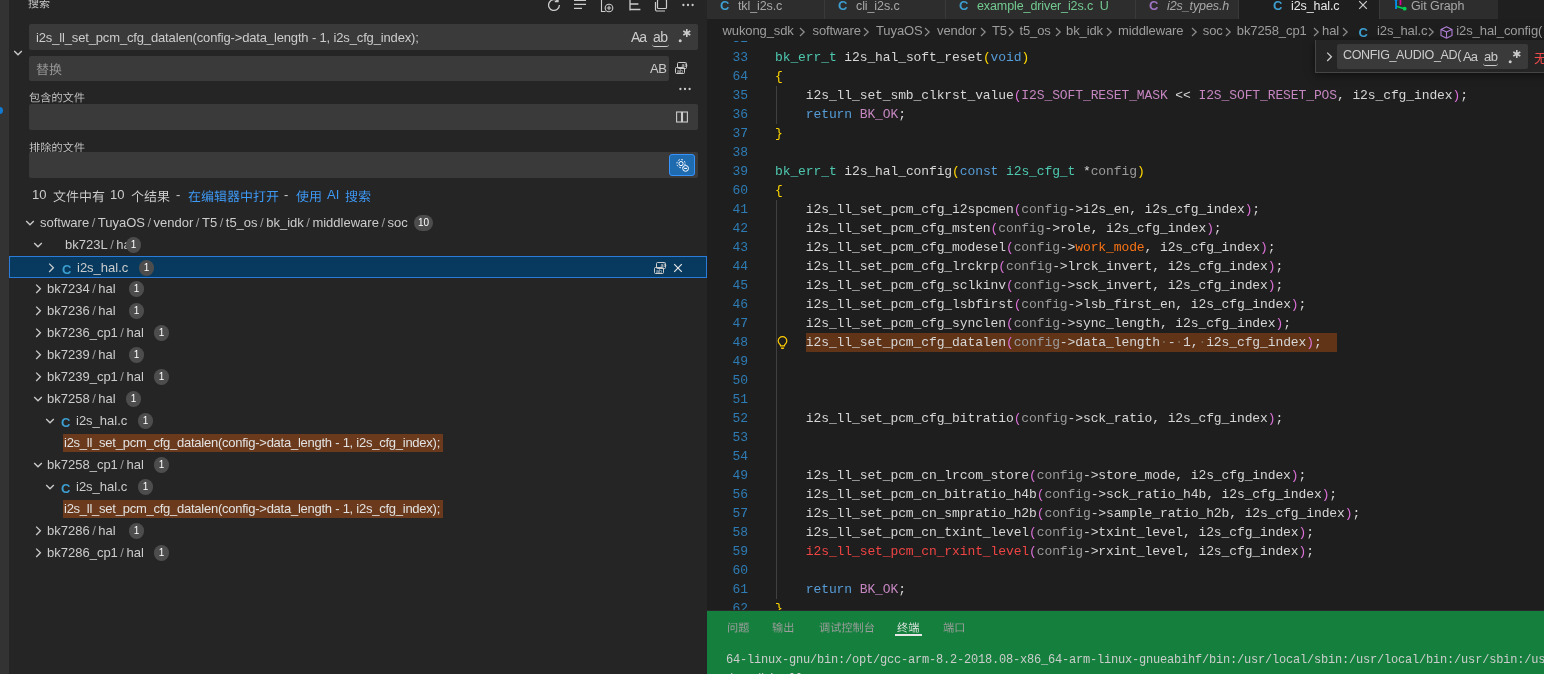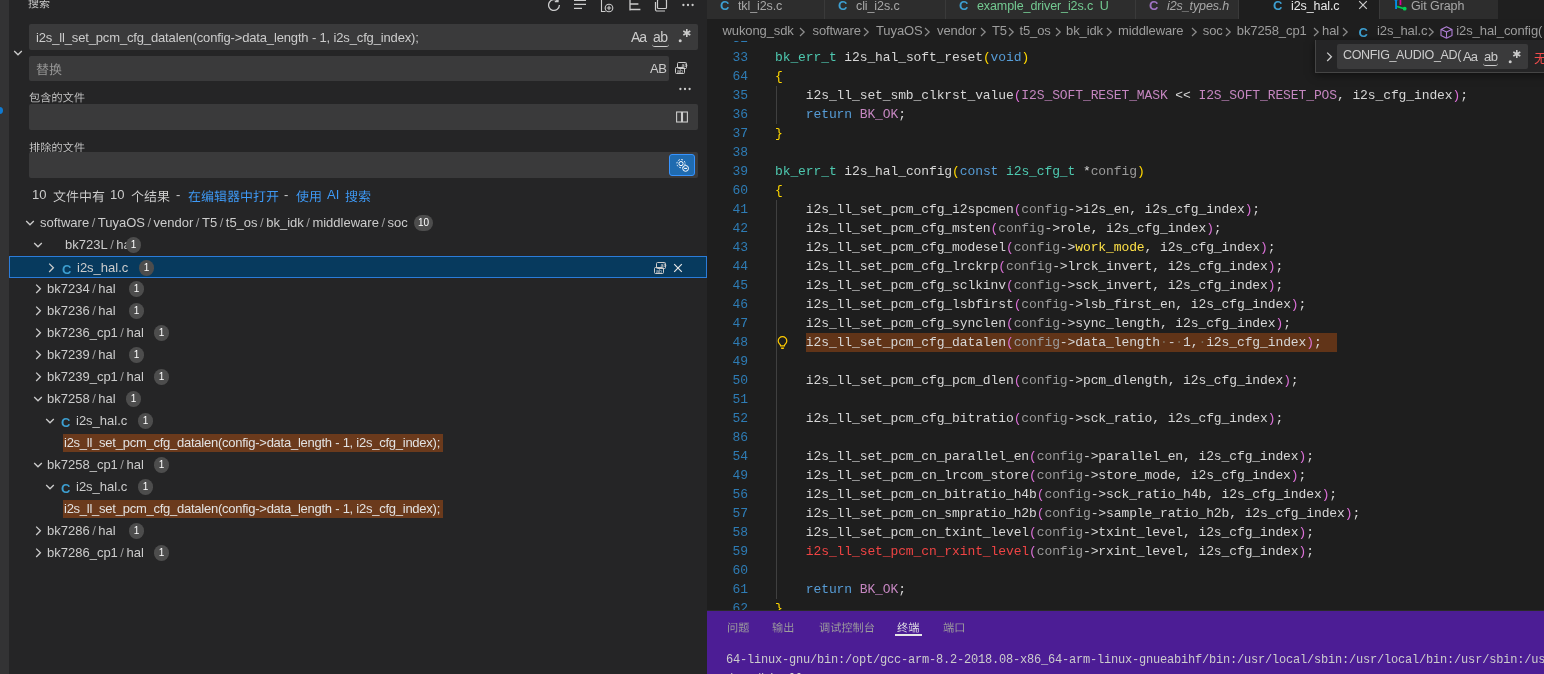--- a/index.html
+++ b/index.html
@@ -30,21 +30,21 @@
 .bci { position:absolute; top:4px; color:#9d9d9d; font-size:13px; letter-spacing:-0.1px; white-space:pre; }
 #codearea { position:absolute; left:0; top:0; width:837px; height:610px; overflow:hidden; }
 .cl { position:absolute; left:68px; height:19px; line-height:19px; white-space:pre;
   font-family:"Liberation Mono",monospace; font-size:13px; letter-spacing:-0.103px; color:#d6d6d6; }
 .cl i { font-style:normal; }
 .gn { position:absolute; left:0px; width:41px; height:19px; line-height:19px; text-align:right;
   font-family:"Liberation Mono",monospace; font-size:13px; letter-spacing:-0.103px; color:#2e7cb5; }
 .guide { position:absolute; left:68.5px; width:1px; background:#404040; }
 #findw { position:absolute; left:608px; top:40px; width:236px; height:33px; background:#252526;
   border-left:1px solid #454545; border-bottom:1px solid #454545; box-shadow:0 2px 8px rgba(0,0,0,.5); }
-#panel { position:absolute; left:0; top:610px; width:837px; height:64px; background:#4c1d95;
+#panel { position:absolute; left:0; top:610px; width:837px; height:64px; background:#15803d;
   border-top:1px solid #2a2a2a; }
 .ptab { position:absolute; top:6px; }
 .term { position:absolute; left:19px; font-family:"Liberation Mono",monospace; font-size:12px;
   letter-spacing:-0.2px; color:#cccccc; white-space:pre; }
 </style></head>
 <body>
 <div id="root">
 <div id="act">
       <div style="position:absolute;left:-4px;top:107px;width:7px;height:7px;border-radius:3.5px;background:#0f7ad1"></div>
     </div>
@@ -293,52 +293,50 @@
 <div class="gn" style="top:238px">43</div>
 <div class="gn" style="top:257px">44</div>
 <div class="gn" style="top:276px">45</div>
 <div class="gn" style="top:295px">46</div>
 <div class="gn" style="top:314px">47</div>
 <div class="gn" style="top:333px">48</div>
 <div class="gn" style="top:352px">49</div>
 <div class="gn" style="top:371px">50</div>
 <div class="gn" style="top:390px">51</div>
 <div class="gn" style="top:409px">52</div>
-<div class="gn" style="top:428px">86</div>
+<div class="gn" style="top:428px">53</div>
 <div class="gn" style="top:447px">54</div>
 <div class="gn" style="top:466px">49</div>
 <div class="gn" style="top:485px">56</div>
 <div class="gn" style="top:504px">57</div>
 <div class="gn" style="top:523px">58</div>
 <div class="gn" style="top:542px">59</div>
 <div class="gn" style="top:561px">60</div>
 <div class="gn" style="top:580px">61</div>
 <div class="gn" style="top:599px">62</div>
     <div class="cl" style="top:29px"></div>
 <div class="cl" style="top:48px"><i style="color:#4EC9B0">bk_err_t </i><i style="color:#d6d6d6">i2s_hal_soft_reset</i><i style="color:#ffd700">(</i><i style="color:#569CD6">void</i><i style="color:#ffd700">)</i></div>
 <div class="cl" style="top:67px"><i style="color:#ffd700">{</i></div>
 <div class="cl" style="top:86px">    <i style="color:#d6d6d6">i2s_ll_set_smb_clkrst_value</i><i style="color:#da70d6">(</i><i style="color:#C586C0">I2S_SOFT_RESET_MASK</i><i style="color:#d6d6d6"> &lt;&lt; </i><i style="color:#C586C0">I2S_SOFT_RESET_POS</i><i style="color:#d6d6d6">, i2s_cfg_index</i><i style="color:#da70d6">)</i><i style="color:#d6d6d6">;</i></div>
 <div class="cl" style="top:105px">    <i style="color:#569CD6">return </i><i style="color:#C586C0">BK_OK</i><i style="color:#d6d6d6">;</i></div>
 <div class="cl" style="top:124px"><i style="color:#ffd700">}</i></div>
 <div class="cl" style="top:143px"></div>
 <div class="cl" style="top:162px"><i style="color:#4EC9B0">bk_err_t </i><i style="color:#d6d6d6">i2s_hal_config</i><i style="color:#ffd700">(</i><i style="color:#569CD6">const </i><i style="color:#4EC9B0">i2s_cfg_t </i><i style="color:#d6d6d6">*</i><i style="color:#9b9b9b">config</i><i style="color:#ffd700">)</i></div>
 <div class="cl" style="top:181px"><i style="color:#ffd700">{</i></div>
 <div class="cl" style="top:200px">    <i style="color:#d6d6d6">i2s_ll_set_pcm_cfg_i2spcmen</i><i style="color:#da70d6">(</i><i style="color:#9b9b9b">config</i><i style="color:#d6d6d6">-&gt;</i><i style="color:#d6d6d6">i2s_en</i><i style="color:#d6d6d6">, i2s_cfg_index</i><i style="color:#da70d6">)</i><i style="color:#d6d6d6">;</i></div>
 <div class="cl" style="top:219px">    <i style="color:#d6d6d6">i2s_ll_set_pcm_cfg_msten</i><i style="color:#da70d6">(</i><i style="color:#9b9b9b">config</i><i style="color:#d6d6d6">-&gt;</i><i style="color:#d6d6d6">role</i><i style="color:#d6d6d6">, i2s_cfg_index</i><i style="color:#da70d6">)</i><i style="color:#d6d6d6">;</i></div>
-<div class="cl" style="top:238px">    <i style="color:#d6d6d6">i2s_ll_set_pcm_cfg_modesel</i><i style="color:#da70d6">(</i><i style="color:#9b9b9b">config</i><i style="color:#d6d6d6">-&gt;</i><i style="color:#fde047">work_mode</i><i style="color:#d6d6d6">, i2s_cfg_index</i><i style="color:#da70d6">)</i><i style="color:#d6d6d6">;</i></div>
+<div class="cl" style="top:238px">    <i style="color:#d6d6d6">i2s_ll_set_pcm_cfg_modesel</i><i style="color:#da70d6">(</i><i style="color:#9b9b9b">config</i><i style="color:#d6d6d6">-&gt;</i><i style="color:#f97316">work_mode</i><i style="color:#d6d6d6">, i2s_cfg_index</i><i style="color:#da70d6">)</i><i style="color:#d6d6d6">;</i></div>
 <div class="cl" style="top:257px">    <i style="color:#d6d6d6">i2s_ll_set_pcm_cfg_lrckrp</i><i style="color:#da70d6">(</i><i style="color:#9b9b9b">config</i><i style="color:#d6d6d6">-&gt;</i><i style="color:#d6d6d6">lrck_invert</i><i style="color:#d6d6d6">, i2s_cfg_index</i><i style="color:#da70d6">)</i><i style="color:#d6d6d6">;</i></div>
 <div class="cl" style="top:276px">    <i style="color:#d6d6d6">i2s_ll_set_pcm_cfg_sclkinv</i><i style="color:#da70d6">(</i><i style="color:#9b9b9b">config</i><i style="color:#d6d6d6">-&gt;</i><i style="color:#d6d6d6">sck_invert</i><i style="color:#d6d6d6">, i2s_cfg_index</i><i style="color:#da70d6">)</i><i style="color:#d6d6d6">;</i></div>
 <div class="cl" style="top:295px">    <i style="color:#d6d6d6">i2s_ll_set_pcm_cfg_lsbfirst</i><i style="color:#da70d6">(</i><i style="color:#9b9b9b">config</i><i style="color:#d6d6d6">-&gt;</i><i style="color:#d6d6d6">lsb_first_en</i><i style="color:#d6d6d6">, i2s_cfg_index</i><i style="color:#da70d6">)</i><i style="color:#d6d6d6">;</i></div>
 <div class="cl" style="top:314px">    <i style="color:#d6d6d6">i2s_ll_set_pcm_cfg_synclen</i><i style="color:#da70d6">(</i><i style="color:#9b9b9b">config</i><i style="color:#d6d6d6">-&gt;</i><i style="color:#d6d6d6">sync_length</i><i style="color:#d6d6d6">, i2s_cfg_index</i><i style="color:#da70d6">)</i><i style="color:#d6d6d6">;</i></div>
 <div class="cl" style="top:333px">    <i style="color:#d6d6d6">i2s_ll_set_pcm_cfg_datalen</i><i style="color:#da70d6">(</i><i style="color:#9b9b9b">config</i><i style="color:#d6d6d6">-&gt;</i><i style="color:#d6d6d6">data_length</i><i style="color:#7a6a58">·</i><i style="color:#d6d6d6">-</i><i style="color:#7a6a58">·</i><i style="color:#d6d6d6">1,</i><i style="color:#7a6a58">·</i><i style="color:#d6d6d6">i2s_cfg_index</i><i style="color:#da70d6">)</i><i style="color:#d6d6d6">;</i></div>
 <div class="cl" style="top:352px"></div>
-<div class="cl" style="top:371px">    <i style="color:#d6d6d6">i2s_ll_set_pcm_cfg_pcm_dlen</i><i style="color:#da70d6">(</i><i style="color:#9b9b9b">config</i><i style="color:#d6d6d6">-&gt;</i><i style="color:#d6d6d6">pcm_dlength</i><i style="color:#d6d6d6">, i2s_cfg_index</i><i style="color:#da70d6">)</i><i style="color:#d6d6d6">;</i></div>
 <div class="cl" style="top:409px">    <i style="color:#d6d6d6">i2s_ll_set_pcm_cfg_bitratio</i><i style="color:#da70d6">(</i><i style="color:#9b9b9b">config</i><i style="color:#d6d6d6">-&gt;</i><i style="color:#d6d6d6">sck_ratio</i><i style="color:#d6d6d6">, i2s_cfg_index</i><i style="color:#da70d6">)</i><i style="color:#d6d6d6">;</i></div>
 <div class="cl" style="top:428px"></div>
-<div class="cl" style="top:447px">    <i style="color:#d6d6d6">i2s_ll_set_pcm_cn_parallel_en</i><i style="color:#da70d6">(</i><i style="color:#9b9b9b">config</i><i style="color:#d6d6d6">-&gt;</i><i style="color:#d6d6d6">parallel_en</i><i style="color:#d6d6d6">, i2s_cfg_index</i><i style="color:#da70d6">)</i><i style="color:#d6d6d6">;</i></div>
 <div class="cl" style="top:466px">    <i style="color:#d6d6d6">i2s_ll_set_pcm_cn_lrcom_store</i><i style="color:#da70d6">(</i><i style="color:#9b9b9b">config</i><i style="color:#d6d6d6">-&gt;</i><i style="color:#d6d6d6">store_mode</i><i style="color:#d6d6d6">, i2s_cfg_index</i><i style="color:#da70d6">)</i><i style="color:#d6d6d6">;</i></div>
 <div class="cl" style="top:485px">    <i style="color:#d6d6d6">i2s_ll_set_pcm_cn_bitratio_h4b</i><i style="color:#da70d6">(</i><i style="color:#9b9b9b">config</i><i style="color:#d6d6d6">-&gt;</i><i style="color:#d6d6d6">sck_ratio_h4b</i><i style="color:#d6d6d6">, i2s_cfg_index</i><i style="color:#da70d6">)</i><i style="color:#d6d6d6">;</i></div>
 <div class="cl" style="top:504px">    <i style="color:#d6d6d6">i2s_ll_set_pcm_cn_smpratio_h2b</i><i style="color:#da70d6">(</i><i style="color:#9b9b9b">config</i><i style="color:#d6d6d6">-&gt;</i><i style="color:#d6d6d6">sample_ratio_h2b</i><i style="color:#d6d6d6">, i2s_cfg_index</i><i style="color:#da70d6">)</i><i style="color:#d6d6d6">;</i></div>
 <div class="cl" style="top:523px">    <i style="color:#d6d6d6">i2s_ll_set_pcm_cn_txint_level</i><i style="color:#da70d6">(</i><i style="color:#9b9b9b">config</i><i style="color:#d6d6d6">-&gt;</i><i style="color:#d6d6d6">txint_level</i><i style="color:#d6d6d6">, i2s_cfg_index</i><i style="color:#da70d6">)</i><i style="color:#d6d6d6">;</i></div>
 <div class="cl" style="top:542px">    <i style="color:#ef4444">i2s_ll_set_pcm_cn_rxint_level</i><i style="color:#da70d6">(</i><i style="color:#9b9b9b">config</i><i style="color:#d6d6d6">-&gt;</i><i style="color:#d6d6d6">rxint_level</i><i style="color:#d6d6d6">, i2s_cfg_index</i><i style="color:#da70d6">)</i><i style="color:#d6d6d6">;</i></div>
 <div class="cl" style="top:561px"></div>
 <div class="cl" style="top:580px">    <i style="color:#569CD6">return </i><i style="color:#C586C0">BK_OK</i><i style="color:#d6d6d6">;</i></div>
 <div class="cl" style="top:599px"><i style="color:#ffd700">}</i></div>
     <div style="position:absolute;left:68px;top:335px"><svg width="15" height="15" viewBox="0 0 15 15" style="">
             <path d="M7.5 1.6a4.3 4.3 0 0 1 4.3 4.3c0 1.6-.9 2.5-1.6 3.3-.5.6-.8 1-.8 1.6H5.6c0-.6-.3-1-.8-1.6C4.1 8.4 3.2 7.5 3.2 5.9A4.3 4.3 0 0 1 7.5 1.6z" stroke="#ffcc00" stroke-width="1.2" fill="none"></path>

